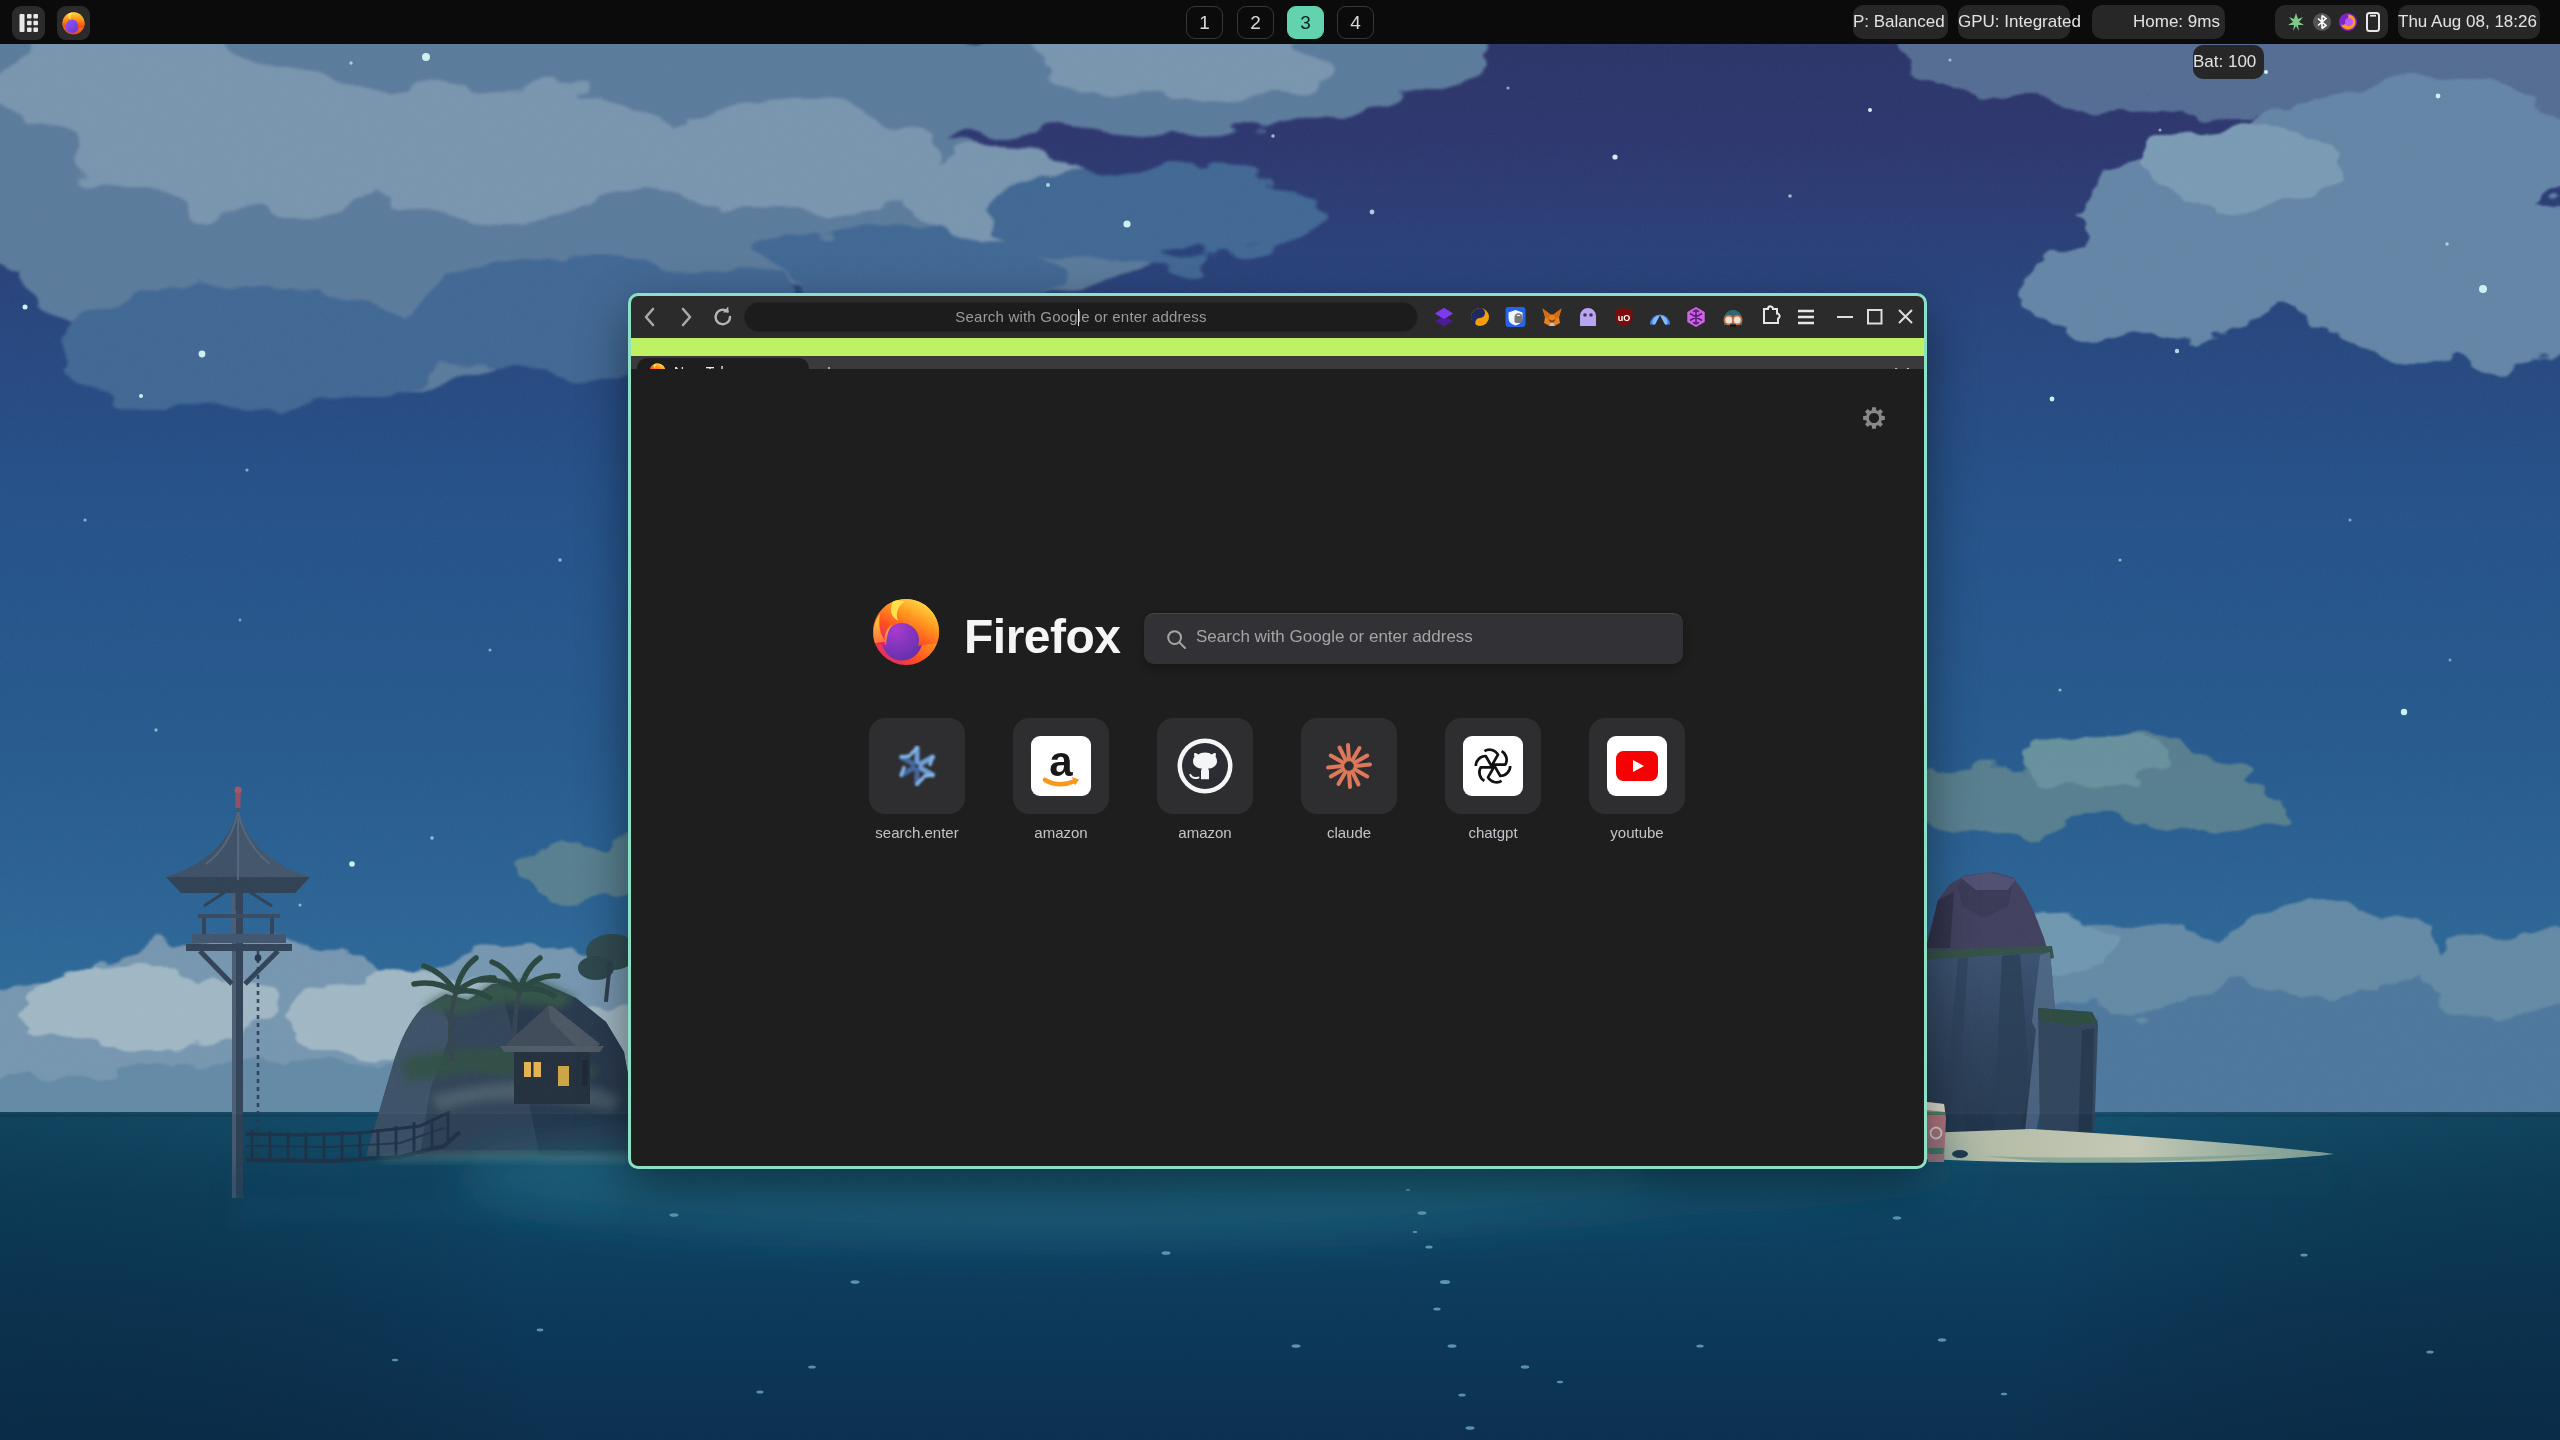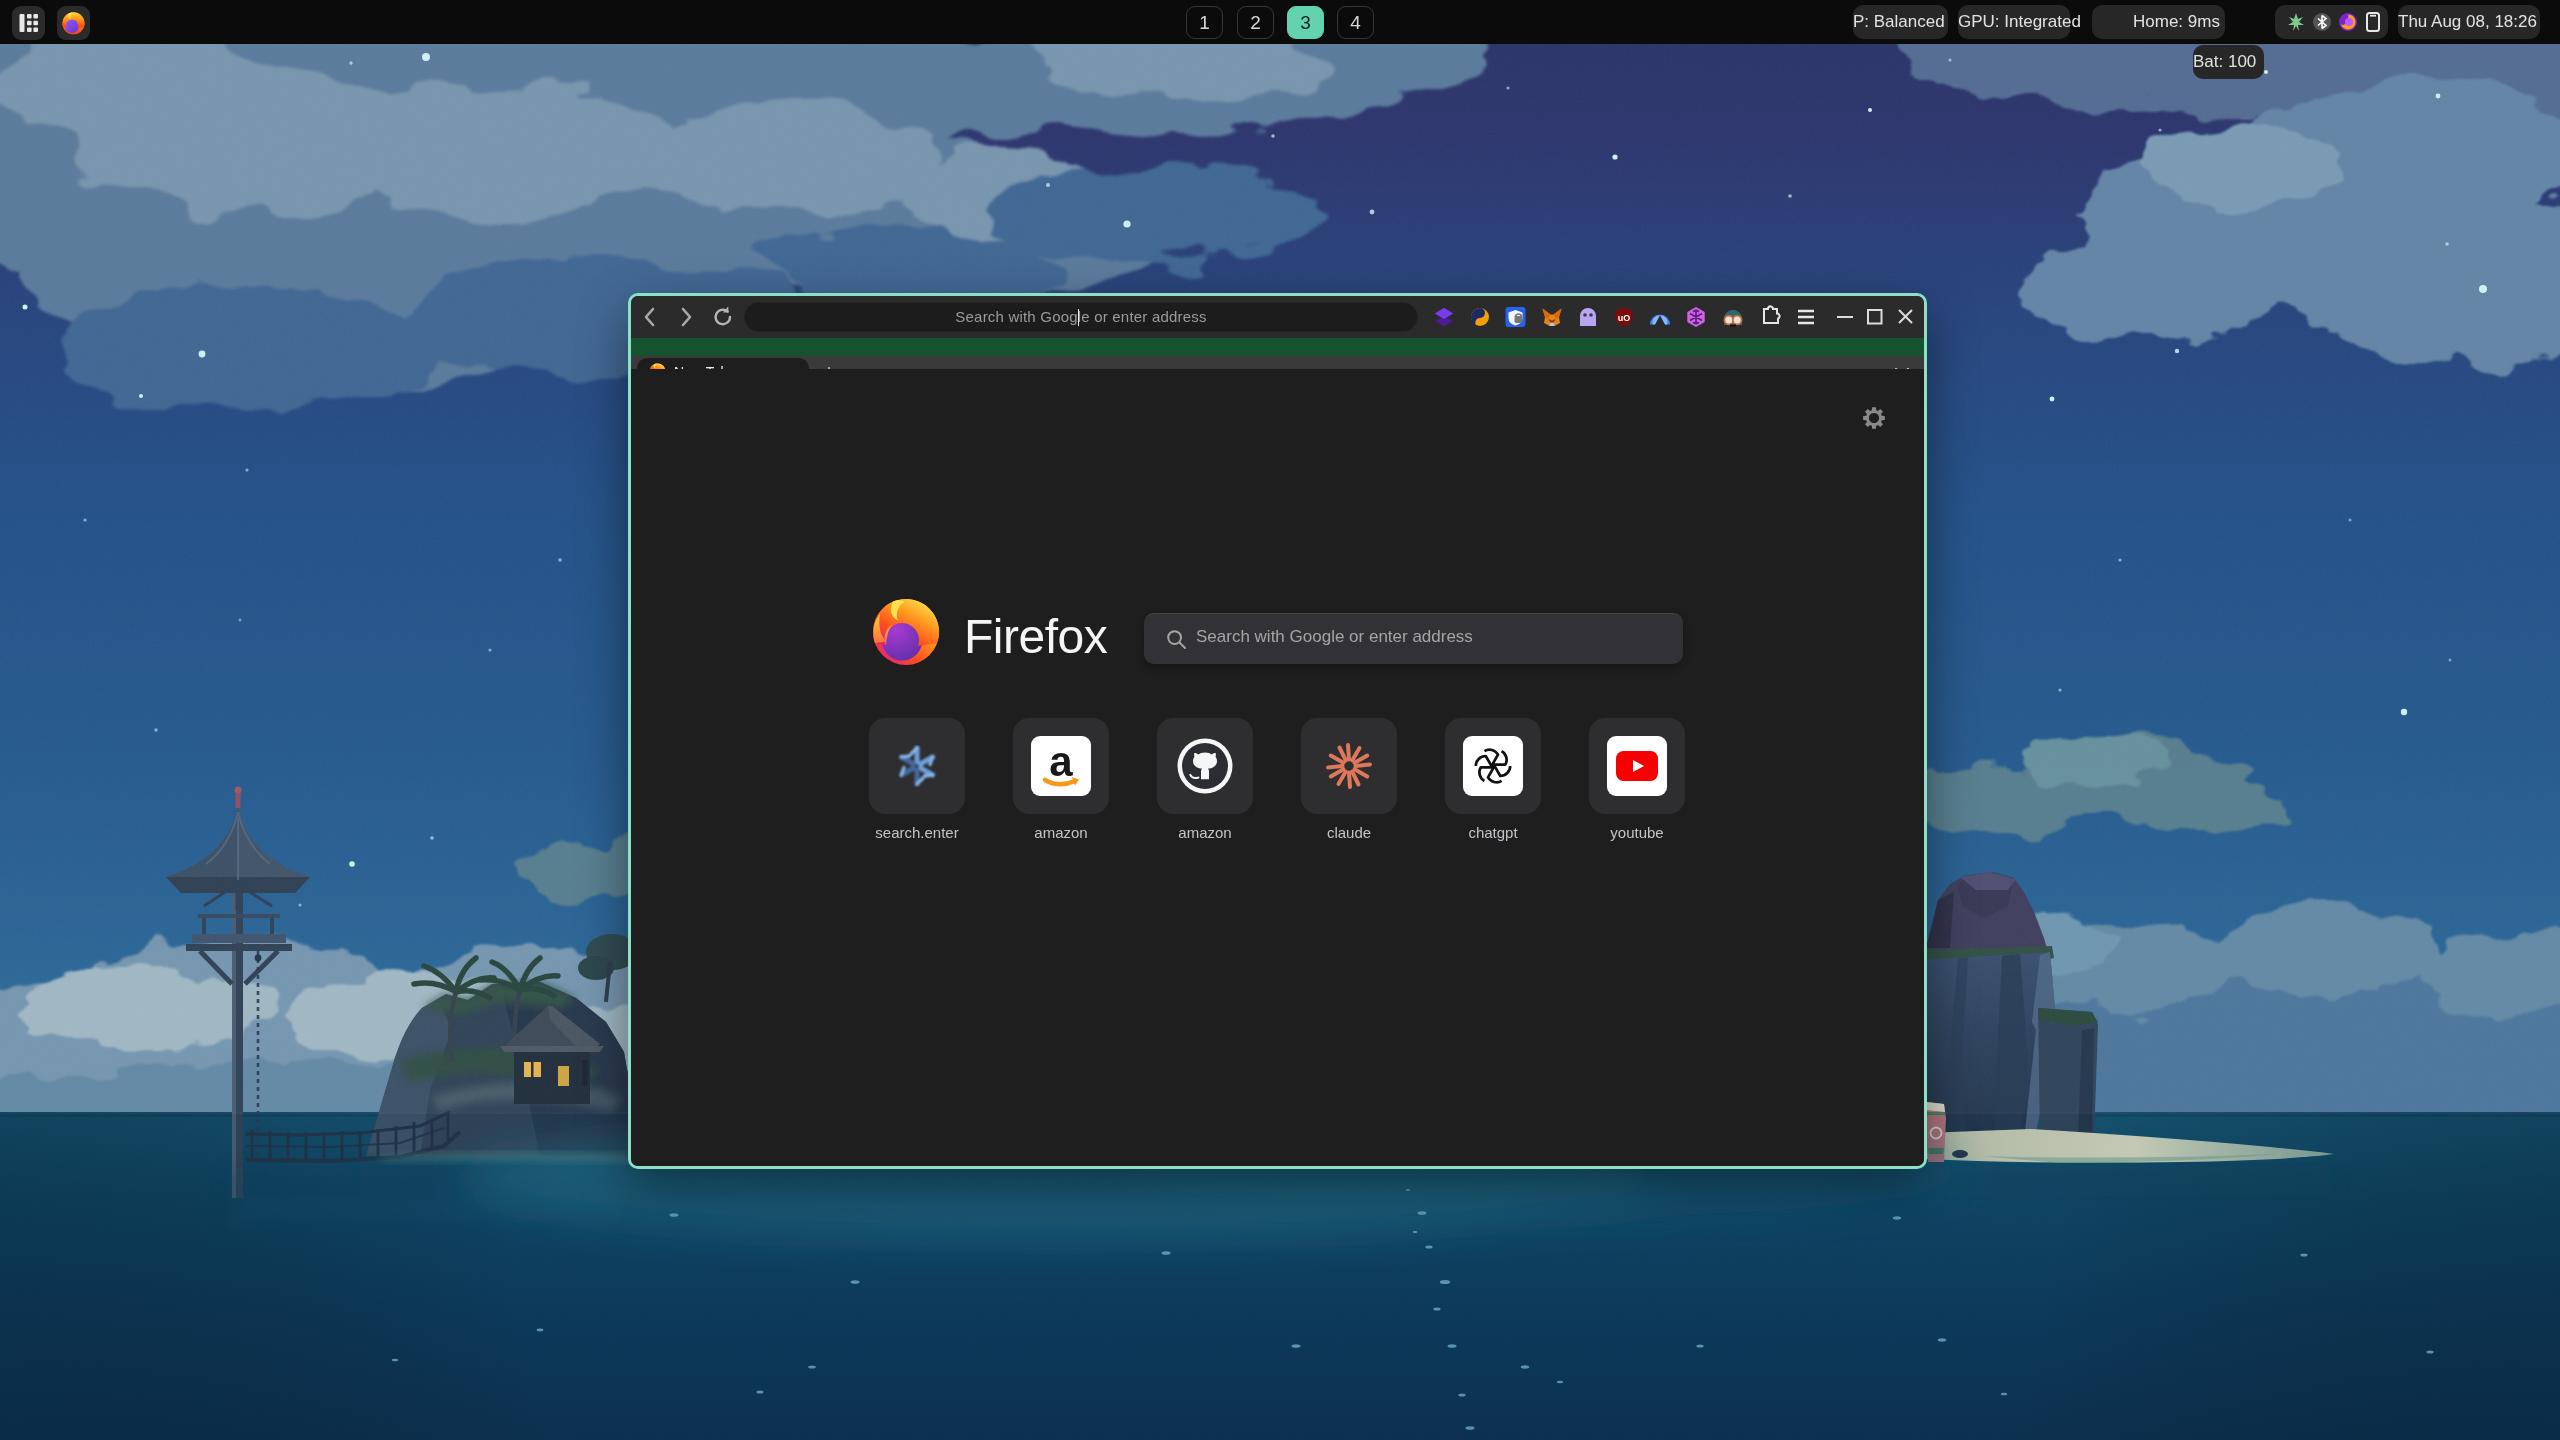--- a/index.html
+++ b/index.html
@@ -10,39 +10,39 @@
   #bar{position:absolute;left:0;top:0;width:2560px;height:44px;background:#0b0b0b;z-index:5;}
   .launch{position:absolute;top:6px;width:33px;height:34px;background:#2b2b2b;border-radius:9px;}
   .ws{position:absolute;top:6px;width:37px;height:33px;border-radius:9px;border:1px solid #373737;
       box-sizing:border-box;color:#d8d8d8;font-size:19px;line-height:31px;text-align:center;}
   .ws.act{background:#62d3ae;border-color:#62d3ae;color:#0e221c;}
   .pill{position:absolute;top:5px;height:34px;background:#272727;border-radius:10px;
       color:#e2e2e2;font-size:17px;line-height:34px;text-align:left;white-space:nowrap;}
   
   #win{position:absolute;left:628px;top:293px;width:1299px;height:876px;z-index:4;
       border:3px solid #8ce0c6;border-radius:10px;box-sizing:border-box;
-      background:#14532d;box-shadow:0 18px 50px rgba(0,0,0,.45);overflow:hidden;}
+      background:#bef264;box-shadow:0 18px 50px rgba(0,0,0,.45);overflow:hidden;}
   #navbar{position:absolute;left:0;top:0;width:100%;height:42px;background:#2b2b2b;}
   #urlbar{position:absolute;left:113px;top:6px;width:674px;height:30px;background:#1c1c1c;
       border-radius:15px;border:1px solid #232323;box-sizing:border-box;}
   #urlbar .ph{position:absolute;left:0;width:100%;text-align:center;top:5px;
       font-size:15px;color:#9b9b9b;letter-spacing:.2px;}
   #caret{position:absolute;left:333px;top:6px;width:1px;height:17px;background:#eee;}
   #tabstrip{position:absolute;left:0;top:42px;width:100%;height:16px;background:#3a3a3a;margin-top:18px;}
   #tab{position:absolute;left:6px;top:2px;width:172px;height:27px;background:#1e1e1e;
       border-radius:10px;}
   #tab .t{position:absolute;left:37px;top:5.5px;font-size:14px;color:#efefef;}
   .plus{position:absolute;left:185px;top:3px;width:26px;height:25px;color:#cfcfcf;
       font-size:19px;line-height:25px;text-align:center;}
   #alltabs{position:absolute;right:12px;top:2px;color:#cfcfcf;}
   #content{position:absolute;left:0;top:73px;width:100%;height:800px;background:#1e1e1f;}
   .navico{position:absolute;top:0;}
   
   #logo{position:absolute;left:241px;top:229px;width:68px;height:68px;}
-  #wordmark{position:absolute;left:333px;top:240px;font-size:48px;font-weight:400;
+  #wordmark{position:absolute;left:333px;top:240px;font-size:48px;font-weight:700;
       color:#f5f5f7;letter-spacing:-.5px;}
   #searchbox{position:absolute;left:513px;top:244px;width:539px;height:51px;background:#323236;
       border-radius:10px;border-top:1px solid #47474b;box-sizing:border-box;
       box-shadow:0 3px 8px rgba(0,0,0,.3);}
   #searchbox .ph{position:absolute;left:52px;top:13px;font-size:17px;color:#a5a5a5;}
   .tile{position:absolute;top:349px;width:96px;height:96px;background:#2e2e31;border-radius:16px;}
   .tlabel{position:absolute;top:455px;width:160px;text-align:center;font-size:15px;color:#c3c3c9;}
   .tin{position:absolute;left:18px;top:18px;width:60px;height:60px;border-radius:9px;background:#fff;}
 </style>
 </head>

